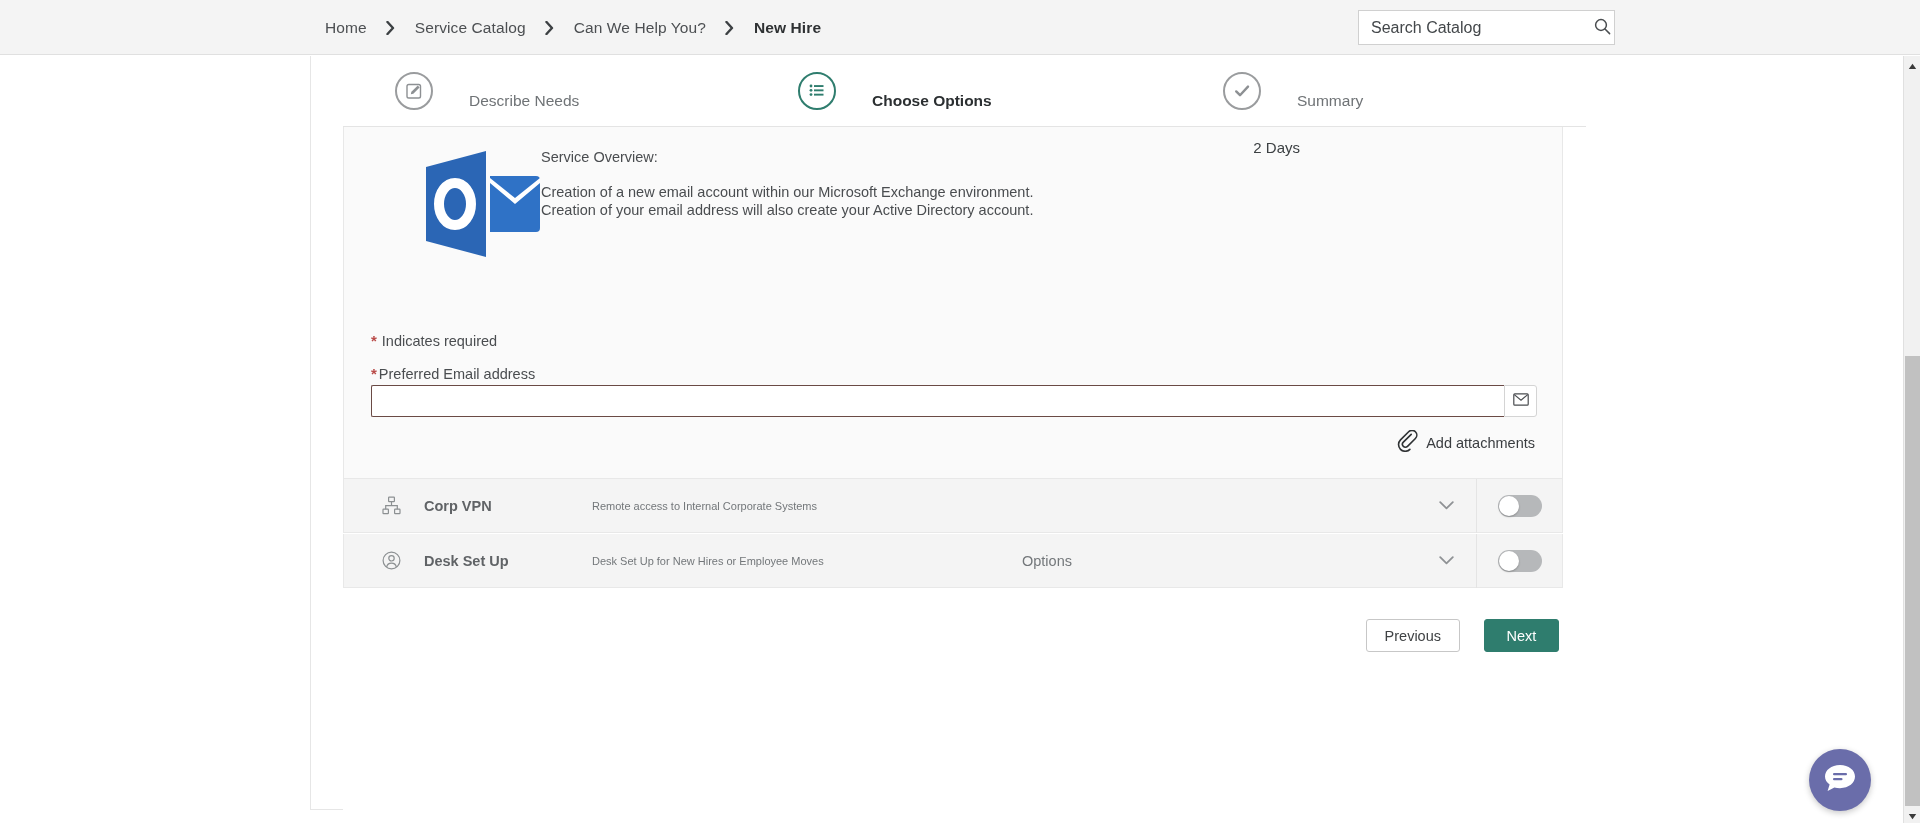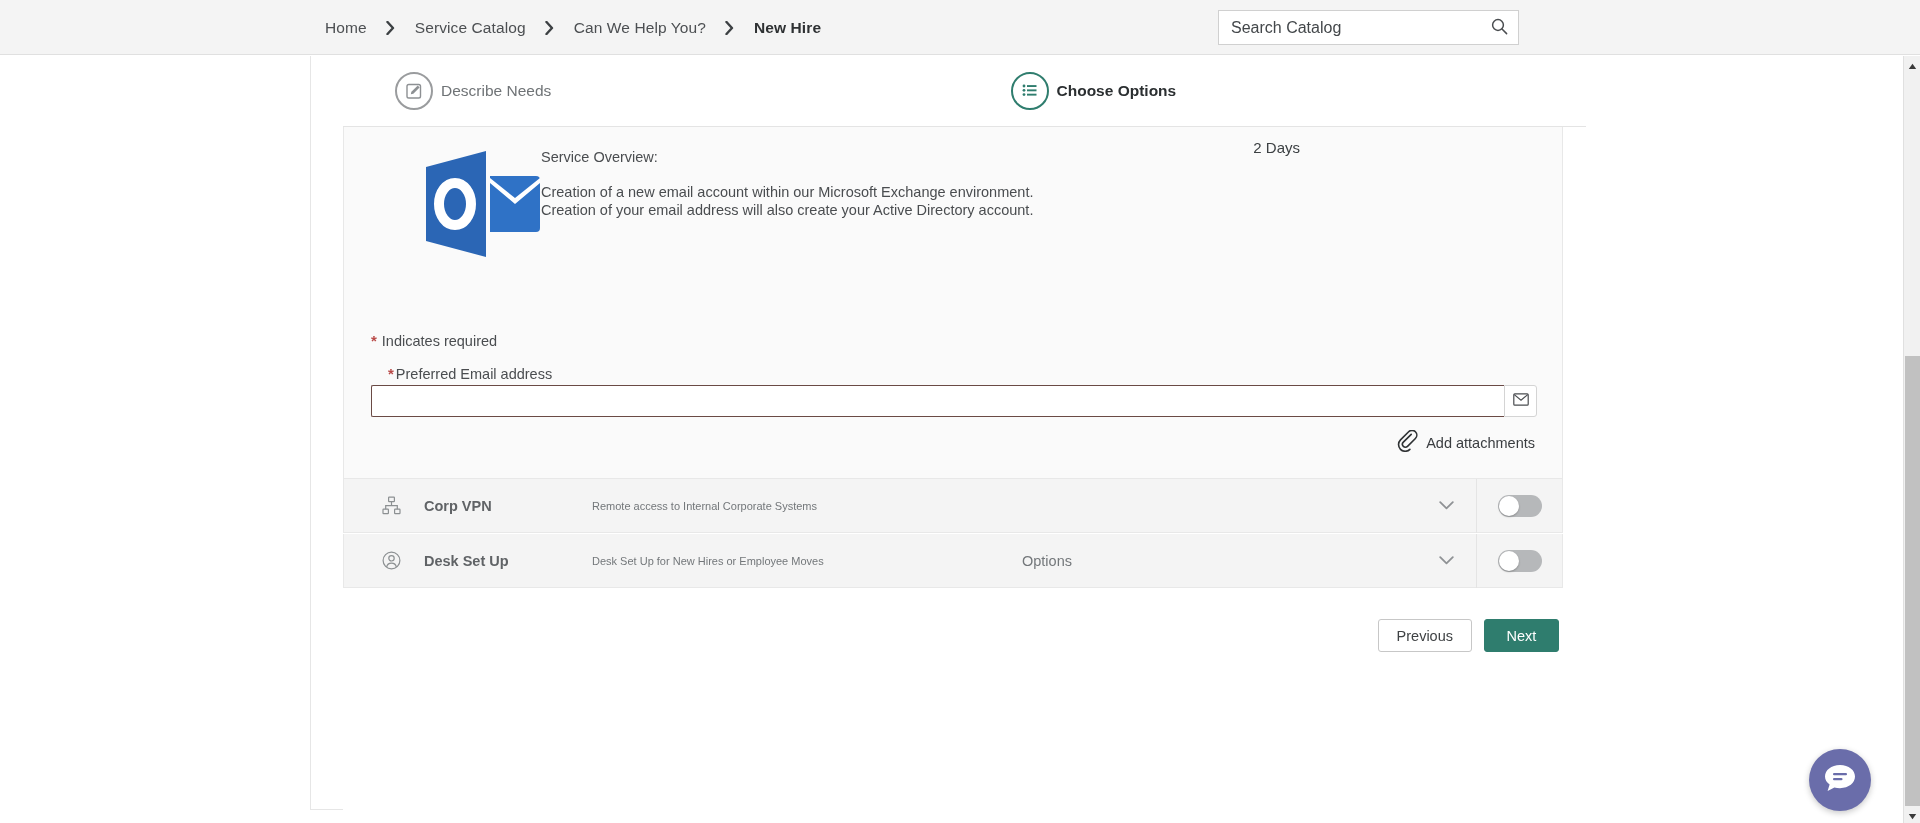--- a/index.html
+++ b/index.html
@@ -26,21 +26,21 @@
     text-decoration: none; white-space: nowrap;
   }
   .crumb.current { font-weight: bold; color: #2e3133; }
   .crumb-sep {
     display: inline-flex; align-items: center; justify-content: center;
     width: 48px; color: #3c4043; font-size: 14px; font-weight: bold;
   }
   .crumb-sep svg { display: block; }
 
   .searchbox {
-    position: absolute; left: 1218px; top: 10px; width: 301px; height: 35px;
+    position: absolute; left: 1358px; top: 10px; width: 257px; height: 35px;
     background: #fff; border: 1px solid #d0d0d0; border-radius: 0;
     display: flex; align-items: center;
     box-shadow: 0 0 0 0 rgba(0,0,0,0);
   }
   .searchbox input {
     flex: 1; border: none; outline: none; height: 100%;
     padding: 0 12px; font-size: 16px; color: #3b3e40;
     font-family: "Liberation Sans", sans-serif; background: transparent;
   }
   .searchbox input::placeholder { color: #43474a; }
@@ -58,21 +58,21 @@
   }
 
   
   .steps {
     position: absolute; left: 32px; top: 0px; width: 1243px; height: 71px;
     background: #ffffff;
     border-bottom: 1px solid #e4e4e4;
     display: flex; align-items: center;
   }
   .step {
-    display: flex; align-items: center; gap: 8px;
+    display: flex; align-items: flex-end; gap: 36px;
     flex: 1; min-width: 0;
   }
   .step:nth-child(1) { padding-left: 52px; }
   .step:nth-child(2) { padding-left: 40px; }
   .step:nth-child(3) { padding-left: 62px; }
   .step-circle {
     width: 38px; height: 38px; border-radius: 50%;
     border: 2px solid #9a9c9e;
     display: flex; align-items: center; justify-content: center;
     flex: none;
@@ -107,21 +107,21 @@
   .overview-title { font-size: 14.5px; color: #4a4d50; margin-bottom: 18px; }
   .overview-body { font-size: 14.5px; color: #4a4d50; line-height: 1.26; }
 
   .required-note {
     position: absolute; left: 27px; top: 205px;
     font-size: 14.5px; color: #4a4d50;
   }
   .req-star { color: #b94a48; font-size: 15px; font-weight: bold; margin-right: 5px; }
 
   .field-label {
-    position: absolute; left: 44px; top: 238px;
+    position: absolute; left: 27px; top: 238px;
     font-size: 14.5px; color: #4a4d50;
   }
   .field-label .req-star { margin-right: 2px; }
 
   .input-row {
     position: absolute; left: 27px; top: 258px; width: 1166px; height: 32px;
     display: flex;
   }
   .email-input {
     flex: 1; height: 32px;
@@ -177,21 +177,21 @@
   }
   .toggle .knob {
     position: absolute; left: 1px; top: 1px; width: 20px; height: 20px;
     border-radius: 50%; background: #ffffff;
     box-shadow: 0 1px 2px rgba(0,0,0,.25);
   }
 
   
   .footer-btns {
     position: absolute; right: 27px; top: 492px;
-    display: flex; gap: 12px; justify-content: space-between;
+    display: flex; gap: 24px; justify-content: space-between;
   }
   .btn {
     height: 33px; min-width: 75px; padding: 0 18px; font-size: 14.5px;
     border-radius: 3px; cursor: pointer;
     font-family: "Liberation Sans", sans-serif;
     display: flex; align-items: center; justify-content: center;
   }
   .btn-prev { background: #ffffff; border: 1px solid #c7c7c7; color: #3f4244; }
   .btn-next { background: #2f7d6e; border: 1px solid #2f7d6e; color: #ffffff; }
 
@@ -282,20 +282,28 @@
             <rect x="7" y="4.1" width="9.5" height="1.9" fill="#2f7d6e"></rect>
           <circle cx="4" cy="9.3" r="1.4" fill="#2f7d6e"></circle>
             <rect x="7" y="8.4" width="9.5" height="1.9" fill="#2f7d6e"></rect>
           <circle cx="4" cy="13.6" r="1.4" fill="#2f7d6e"></circle>
             <rect x="7" y="12.7" width="9.5" height="1.9" fill="#2f7d6e"></rect>
         </svg>
       </span>
       <span class="step-label">Choose Options</span>
     </div>
 
+    <div class="step">
+      <span class="step-circle">
+        <svg width="20" height="20" viewBox="0 0 20 20">
+          <path d="M4.2 10.4 L8 14.2 L16 5.6" stroke="#8d9093" stroke-width="2.4" fill="none" stroke-linecap="round" stroke-linejoin="round"></path>
+        </svg>
+      </span>
+      <span class="step-label">Summary</span>
+    </div>
   </div>
 
   <div class="content">
 
     <div class="item-card">
 
       <div class="days-label">2 Days</div>
 
       <div class="outlook-logo">
         <svg width="122" height="118" viewBox="0 0 122 118">

